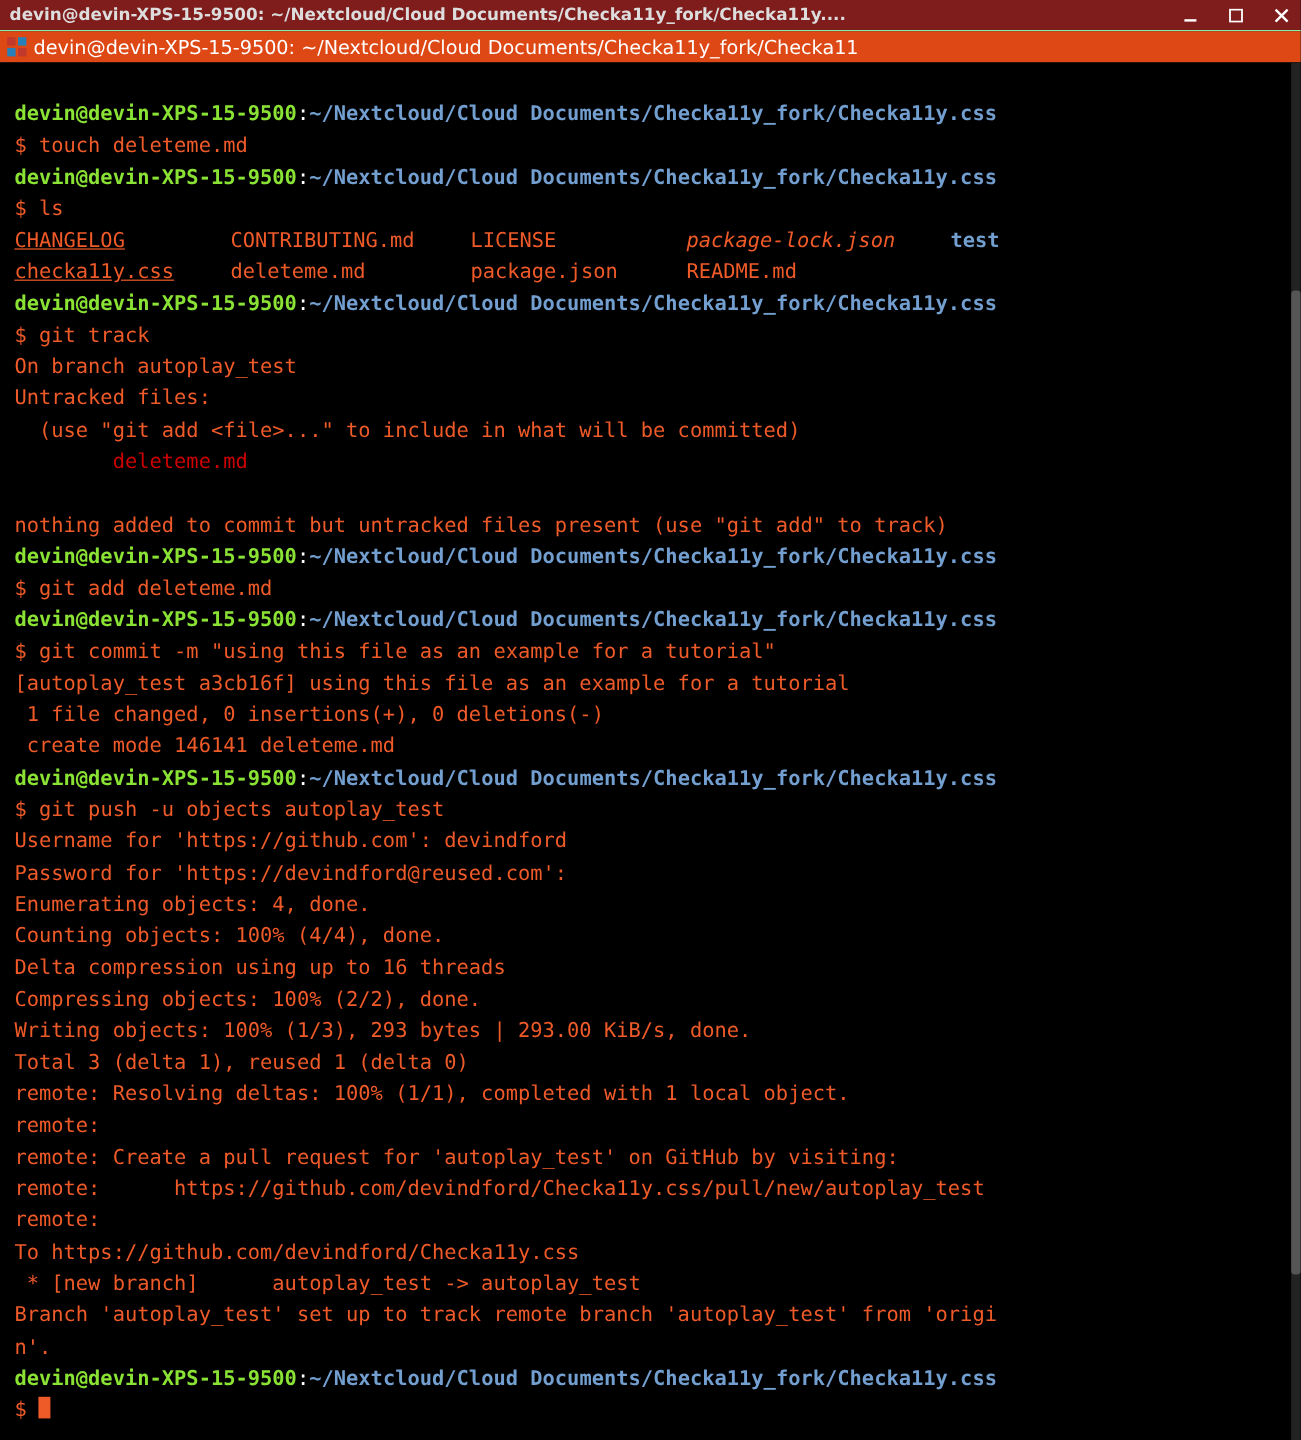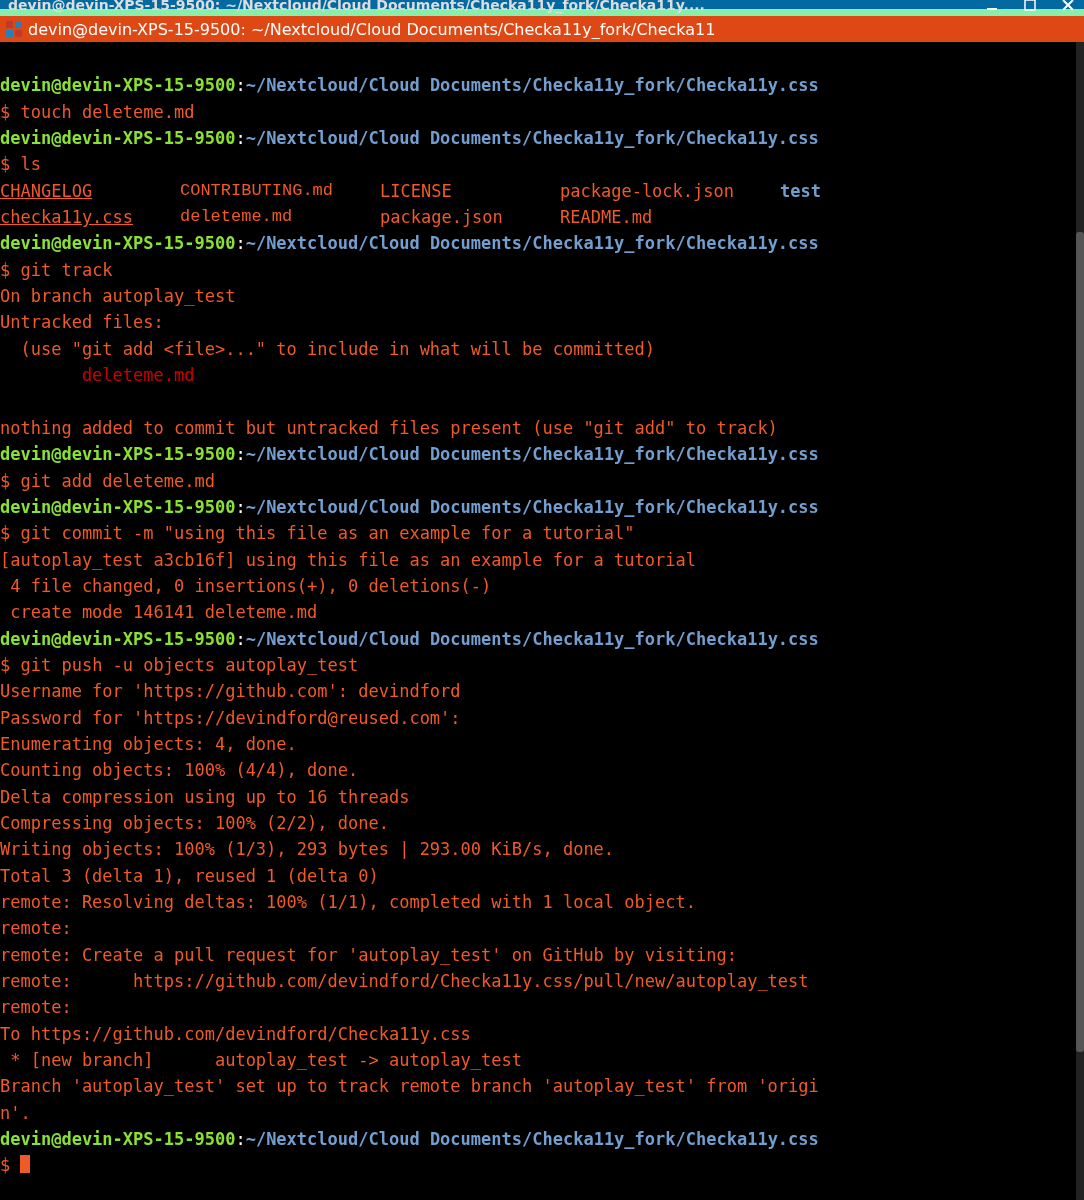--- a/index.html
+++ b/index.html
@@ -1,40 +1,40 @@
 <!DOCTYPE html>
 <html><head>
 <meta charset="utf-8">
 <style>
   * { margin: 0; padding: 0; box-sizing: border-box; }
   body { background: #1a1a1a; font-family: 'DejaVu Sans Mono', 'Liberation Mono', monospace; width: 1084px; height: 1200px; overflow: hidden; }
   .window { width: 100%; height: 100%; display: flex; flex-direction: column; }
-  .titlebar { background: #0369a1; height: 16px; display: flex; align-items: center; padding: 0 8px; border-bottom: 7px solid #86efac; }
+  .titlebar { background: #7f1d1d; height: 26px; display: flex; align-items: center; padding: 0 8px; border-bottom: 1px solid #86efac; }
   .titlebar-text { color: #ddd; font-size: 14px; font-weight: bold; flex: 1; font-family: 'DejaVu Sans', sans-serif; }
   .titlebar-controls { display: flex; gap: 22px; align-items: center; color: #fff; }
   .tb-btn { width: 16px; height: 16px; display: flex; align-items: center; justify-content: center; cursor: pointer; font-size: 14px; }
   .tabbar { background: #dd4814; height: 26px; display: flex; align-items: center; padding: 0 6px; }
   .app-icon { width: 16px; height: 16px; margin-right: 6px; display:inline-block; position:relative; }
   .app-icon::before { content:""; position:absolute; width:7px; height:7px; background:#c0392b; top:0; left:0; }
   .app-icon::after { content:""; position:absolute; width:7px; height:7px; background:#2980b9; top:0; left:9px; box-shadow: -9px 9px 0 #2980b9, 0 9px 0 #c0392b; }
   .tab-text { color: #fff; font-size: 16px; font-family: 'DejaVu Sans', sans-serif; white-space: nowrap; overflow:hidden; }
-  .terminal { background: #000; flex: 1; padding: 4px 0; font-size: 17px; line-height: 1.55; white-space: pre; overflow: hidden; position: relative; }
+  .terminal { background: #000; flex: 1; padding: 4px 12px; font-size: 17px; line-height: 1.55; white-space: pre; overflow: hidden; position: relative; }
   .scrollbar { position:absolute; right:0; top:0; width:8px; height:100%; background:#222; }
   .thumb { position:absolute; right:0; top:190px; width:8px; height:820px; background:#555; border-radius:3px; }
   .g { color: #8ae234; font-weight: bold; }
   .b { color: #729fcf; font-weight: bold; }
   .o { color: #ef5a29; }
   .w { color: #fff; }
   .r { color: #cc0000; }
   .cursor { display:inline-block; width:10px; height:18px; background:#ef5a29; vertical-align: -2px; }
   .lsrow { display:flex; }
   .lscol1 { width: 180px; text-decoration: underline; }
-  .lscol2 { width: 200px; font-family: Liberation Mono, monospace; }
+  .lscol2 { width: 200px; }
   .lscol3 { width: 180px; }
-  .lscol4 { width: 220px; }
+  .lscol4 { width: 220px; font-style: italic; }
 </style>
 </head>
 <body>
 
 <div class="window">
   <div class="titlebar">
     <span class="titlebar-text">devin@devin-XPS-15-9500: ~/Nextcloud/Cloud Documents/Checka11y_fork/Checka11y....</span>
     <div class="titlebar-controls">
       <span class="tb-btn">
           <svg width="12" height="12" viewBox="0 0 12 12">
@@ -69,21 +69,21 @@
 <span class="o">Untracked files:</span>
 <span class="o">  (use "git add &lt;file&gt;..." to include in what will be committed)</span>
 <span class="r">        deleteme.md</span>
 
 <span class="o">nothing added to commit but untracked files present (use "git add" to track)</span>
 <span class="g">devin@devin-XPS-15-9500</span><span class="w">:</span><span class="b">~/Nextcloud/Cloud Documents/Checka11y_fork/Checka11y.css</span>
 <span class="o">$ </span><span class="o">git add deleteme.md</span>
 <span class="g">devin@devin-XPS-15-9500</span><span class="w">:</span><span class="b">~/Nextcloud/Cloud Documents/Checka11y_fork/Checka11y.css</span>
 <span class="o">$ </span><span class="o">git commit -m "using this file as an example for a tutorial"</span>
 <span class="o">[autoplay_test a3cb16f] using this file as an example for a tutorial</span>
-<span class="o"> 4 file changed, 0 insertions(+), 0 deletions(-)</span>
+<span class="o"> 1 file changed, 0 insertions(+), 0 deletions(-)</span>
 <span class="o"> create mode 146141 deleteme.md</span>
 <span class="g">devin@devin-XPS-15-9500</span><span class="w">:</span><span class="b">~/Nextcloud/Cloud Documents/Checka11y_fork/Checka11y.css</span>
 <span class="o">$ </span><span class="o">git push -u objects autoplay_test</span>
 <span class="o">Username for 'https://github.com': devindford</span>
 <span class="o">Password for 'https://devindford@reused.com': </span>
 <span class="o">Enumerating objects: 4, done.</span>
 <span class="o">Counting objects: 100% (4/4), done.</span>
 <span class="o">Delta compression using up to 16 threads</span>
 <span class="o">Compressing objects: 100% (2/2), done.</span>
 <span class="o">Writing objects: 100% (1/3), 293 bytes | 293.00 KiB/s, done.</span>

